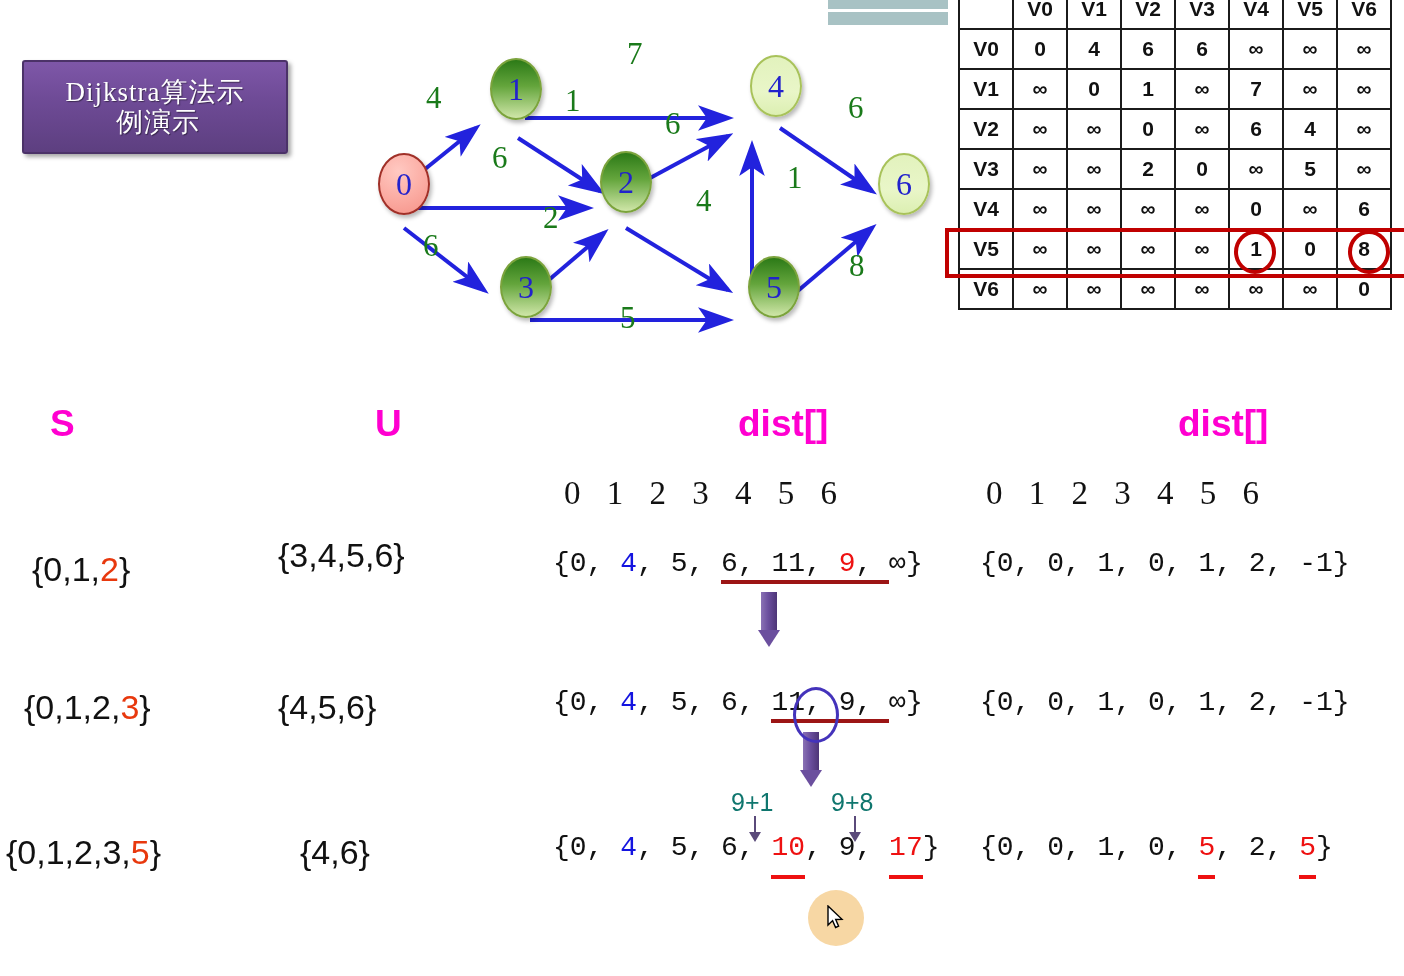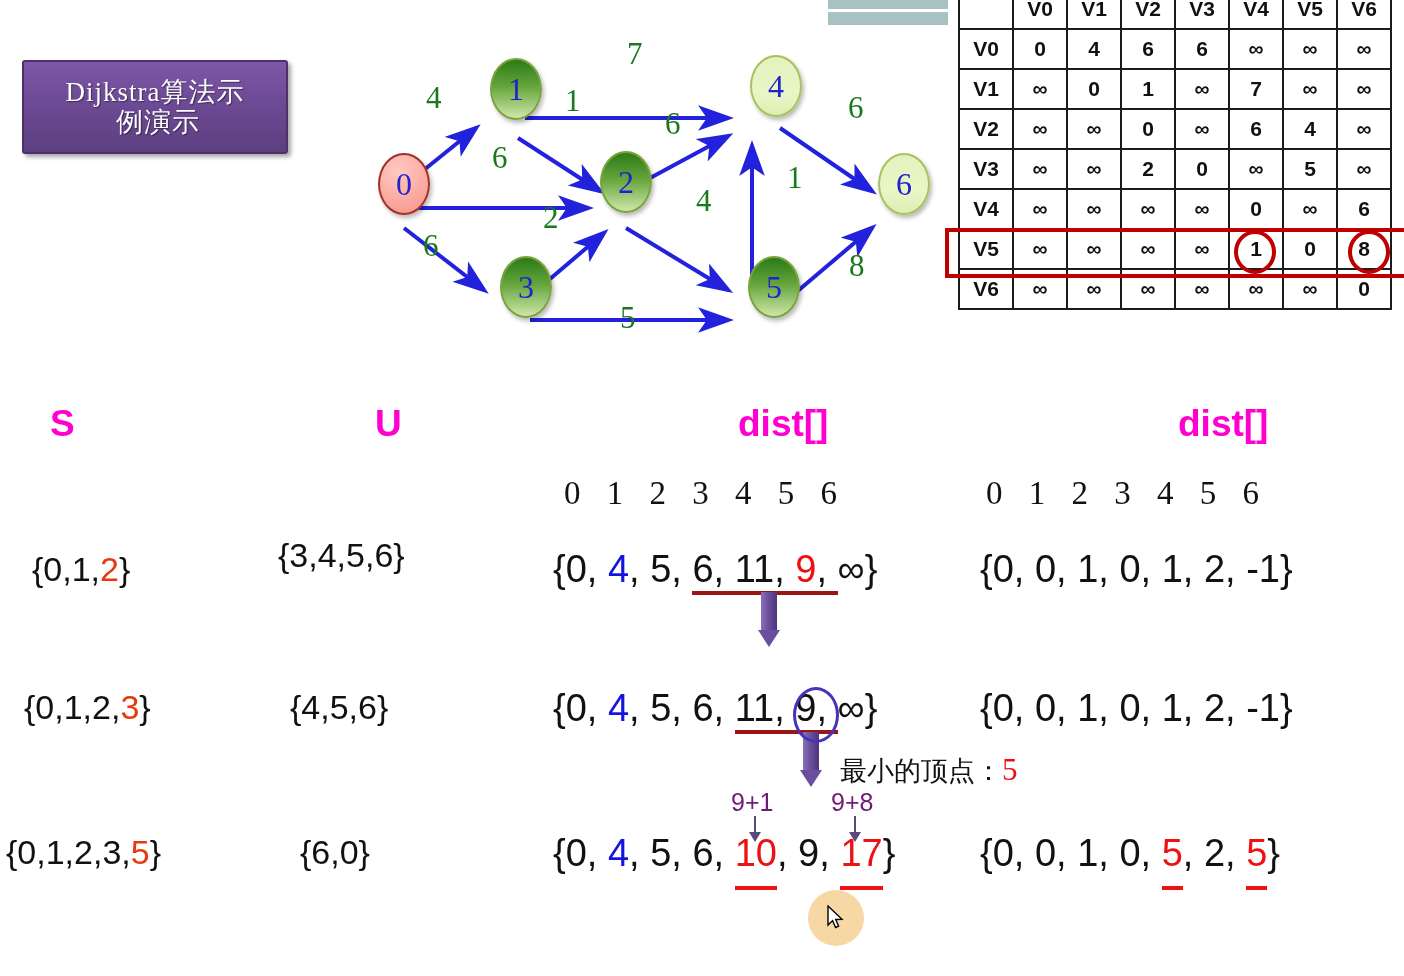--- a/index.html
+++ b/index.html
@@ -72,27 +72,27 @@
   }
   .idxrow{
     position:absolute;font-family:"Liberation Serif",serif;font-size:33px;
     color:#111;letter-spacing:.5px;
   }
   .setcell{
     position:absolute;font-family:"Liberation Sans",sans-serif;font-size:34px;color:#111;
     white-space:nowrap;
   }
   .arrcell{
-    position:absolute;font-family:Liberation Sans, sans-serif;font-size:38px;color:#111;
+    position:absolute;font-family:Liberation Mono, monospace;font-size:28px;color:#111;
     white-space:nowrap;
   }
   .red{color:#e8380d;}
   .red2{color:#ee1111;}
   .blue{color:#1414e0;}
-  .teal{color:#701a75;}
+  .teal{color:#0f766e;}
   .ul-dark{border-bottom:4px solid #9c1515;padding-bottom:1px;}
   .ul-red{border-bottom:4px solid #ee1111;padding-bottom:12px;}
   .cnote{
     position:absolute;font-family:"Liberation Serif",serif;font-size:27px;color:#111;
     white-space:nowrap;
   }
   .cnote b{color:#ee1111;font-size:31px;font-weight:normal;}
 
   .bigarrow{position:absolute;width:22px;}
   .bigarrow .shaft{
@@ -286,38 +286,35 @@
   <div class="arrcell" style="left:980px;top:168px;">{0, 0, 1, 0,  1,  2, -1}</div>
 
   <div class="bigarrow" style="left:758px;top:212px;">
     <div class="shaft" style="height:38px;"></div>
       <div class="head"></div>
   </div>
 
   <div class="setcell" style="left:24px;top:308px;text-align:center;">
     <span>{0,1,2,</span><span class="red">3</span><span>}</span>
   </div>
-  <div class="setcell" style="left:290px;top:308px;">{4,5,6}</div>
+  <div class="setcell" style="left:278px;top:308px;">{4,5,6}</div>
   <div class="arrcell" style="left:553px;top:307px;">
     <span>{0, </span><span class="blue">4</span><span>, 5, 6, </span><span class="ul-dark"><span>11, </span><span>9</span><span>, </span></span><span>∞</span><span>}</span>
   </div>
   <div class="arrcell" style="left:980px;top:307px;">{0, 0, 1, 0,  1,  2, -1}</div>
 
   <div class="bigarrow" style="left:800px;top:352px;">
     <div class="shaft" style="height:38px;"></div>
       <div class="head"></div>
   </div>
-  <div class="cnote" style="left:840px;top:372px;">
-    <span>最小的顶点：</span><b>5</b>
-  </div>
 
   <div class="setcell" style="left:6px;top:453px;">
     <span>{0,1,2,3,</span><span class="red">5</span><span>}</span>
   </div>
-  <div class="setcell" style="left:300px;top:453px;">{6,0}</div>
+  <div class="setcell" style="left:300px;top:453px;">{4,6}</div>
 
   <div class="teal" style="position:absolute;left:731px;top:408px;font-size:25px;font-family:'Liberation Sans',sans-serif;">9+1</div>
   <div class="teal" style="position:absolute;left:831px;top:408px;font-size:25px;font-family:'Liberation Sans',sans-serif;">9+8</div>
   <div class="smallarrow" style="left:748px;top:436px;">
     <div class="s" style="height:16px;"></div>
       <div class="h"></div>
   </div>
   <div class="smallarrow" style="left:848px;top:436px;">
     <div class="s" style="height:16px;"></div>
       <div class="h"></div>

